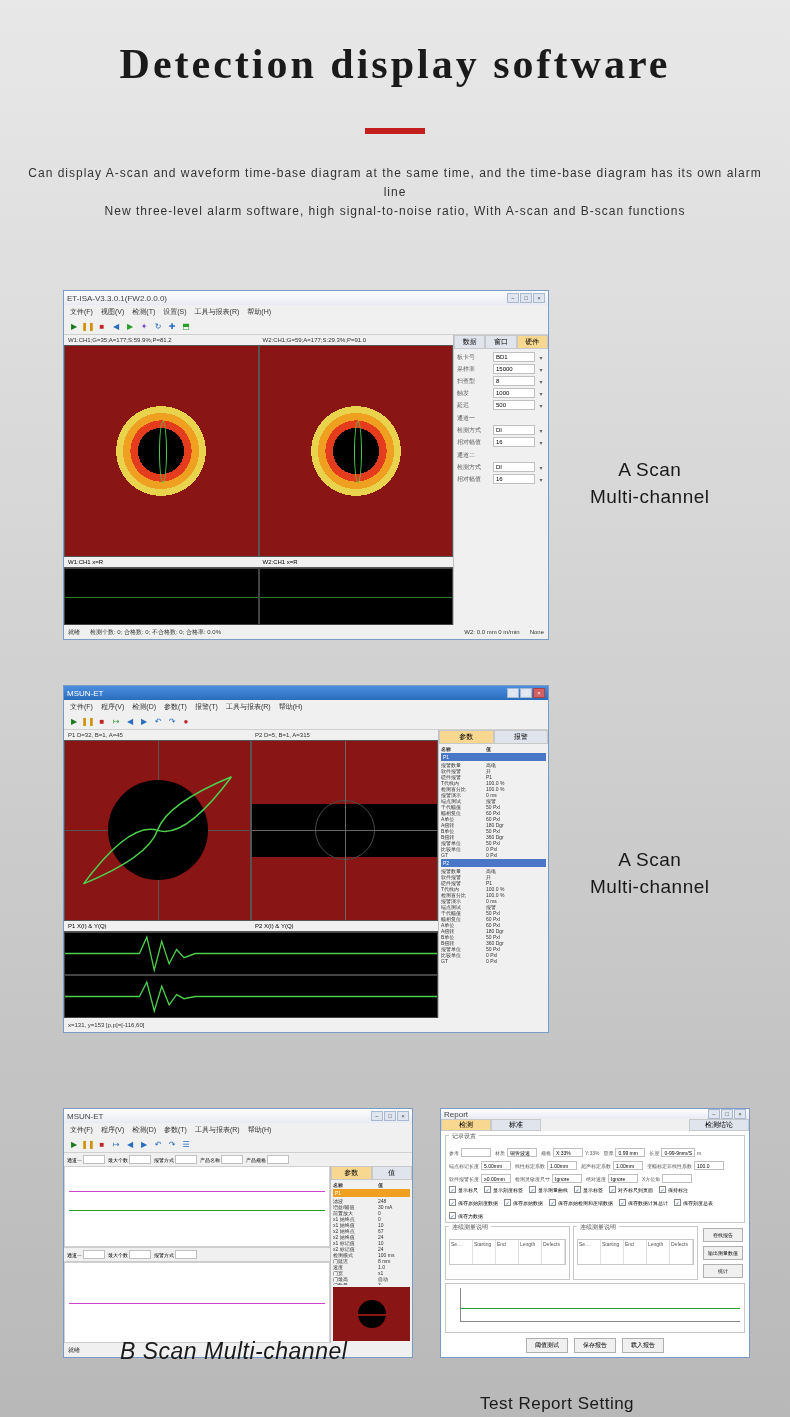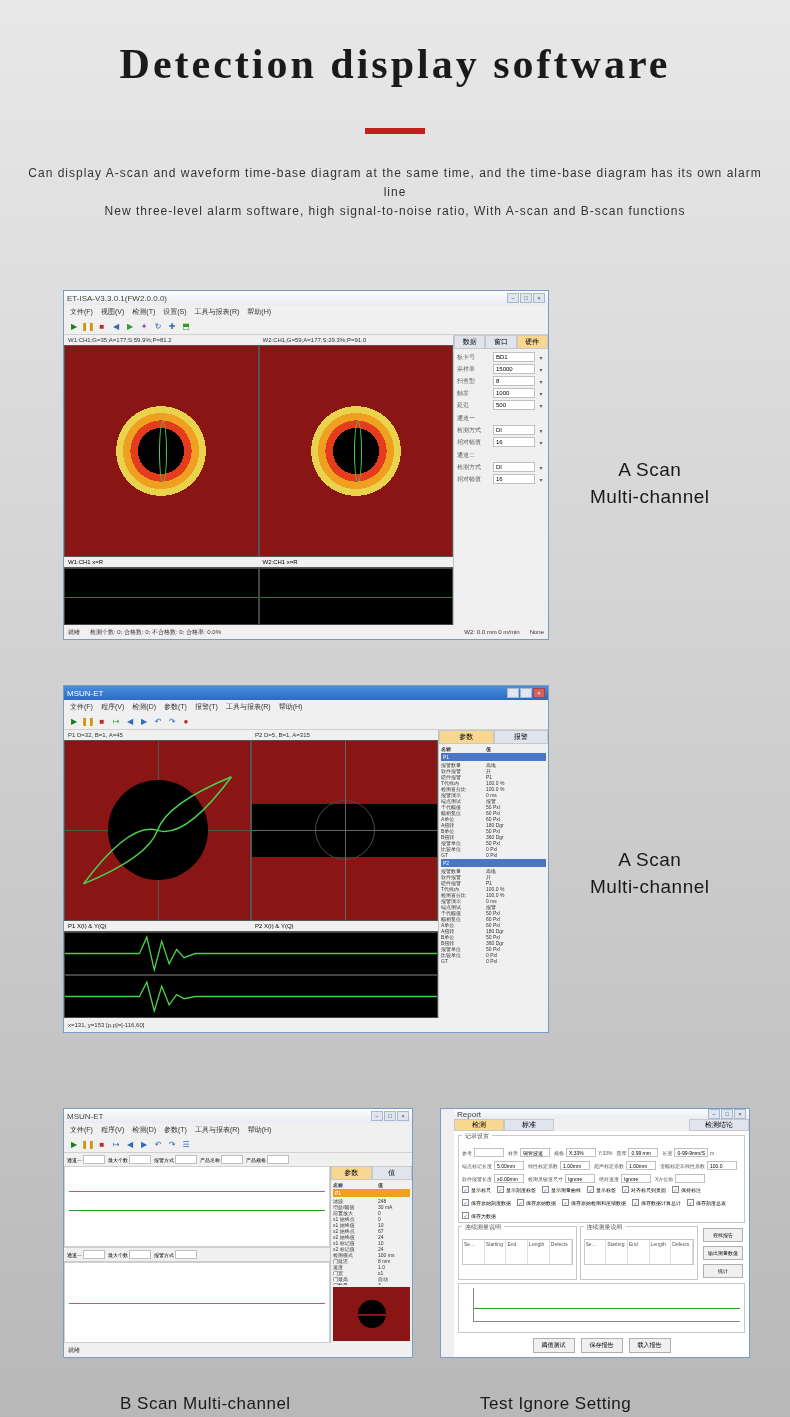--- a/index.html
+++ b/index.html
@@ -41,21 +41,21 @@
 
   .app-window {
     background: #f0f0f0;
     border: 1px solid #7a9cc4;
     display: flex;
     flex-direction: column;
   }
   .w1 { width: 486px; height: 350px; }
   .w2 { width: 486px; height: 348px; }
   .w3 { width: 350px; height: 250px; }
-  .w4 { width: 310px; height: 250px; padding-left: 13px; }
+  .w4 { width: 310px; height: 250px; }
 
   .titlebar {
     background: linear-gradient(#fdfdfd,#e8ebf2);
     height: 14px;
     display: flex;
     align-items: center;
     justify-content: space-between;
     padding: 0 3px;
     font-size: 8px;
     color: #444;
@@ -183,21 +183,21 @@
   .caption {
     font-size: 19px;
     color: #1a1a1a;
     margin-top: 12px;
     letter-spacing: 0.5px;
     text-align: center;
   }
   .caption.right { position:absolute; text-align:center; line-height:1.4; }
   .cap1 { left:590px; top:445px; }
   .cap2 { left:590px; top:835px; }
-  .cap3 { left:120px; top:1380px; font-size:17px; }
+  .cap3 { left:120px; top:1323px; font-size:23px;font-style:italic; }
   .cap4 { left:480px; top:1380px; font-size:17px; }
 
   .b-topfields { display:flex; gap:3px; padding:2px 3px; font-size:5px; align-items:center; flex-wrap:wrap; background:#f0f0f0; }
   .b-topfields .f { display:flex; align-items:center; gap:1px; }
   .b-topfields .f .i { background:#fff; border:1px solid #c0c0c0; height:9px; min-width:22px; }
 </style>
 </head>
 <body>
 
 <div class="headline">Detection display software</div>
@@ -874,13 +874,13 @@
 
 <div class="caption right cap1">
   <div>A Scan</div>
     <div>Multi-channel</div>
 </div>
 <div class="caption right cap2">
   <div>A Scan</div>
     <div>Multi-channel</div>
 </div>
 <div class="caption right cap3">B Scan Multi-channel</div>
-<div class="caption right cap4">Test Ignore Setting</div>
+<div class="caption right cap4">Test Report Setting</div>
 
 </body></html>

